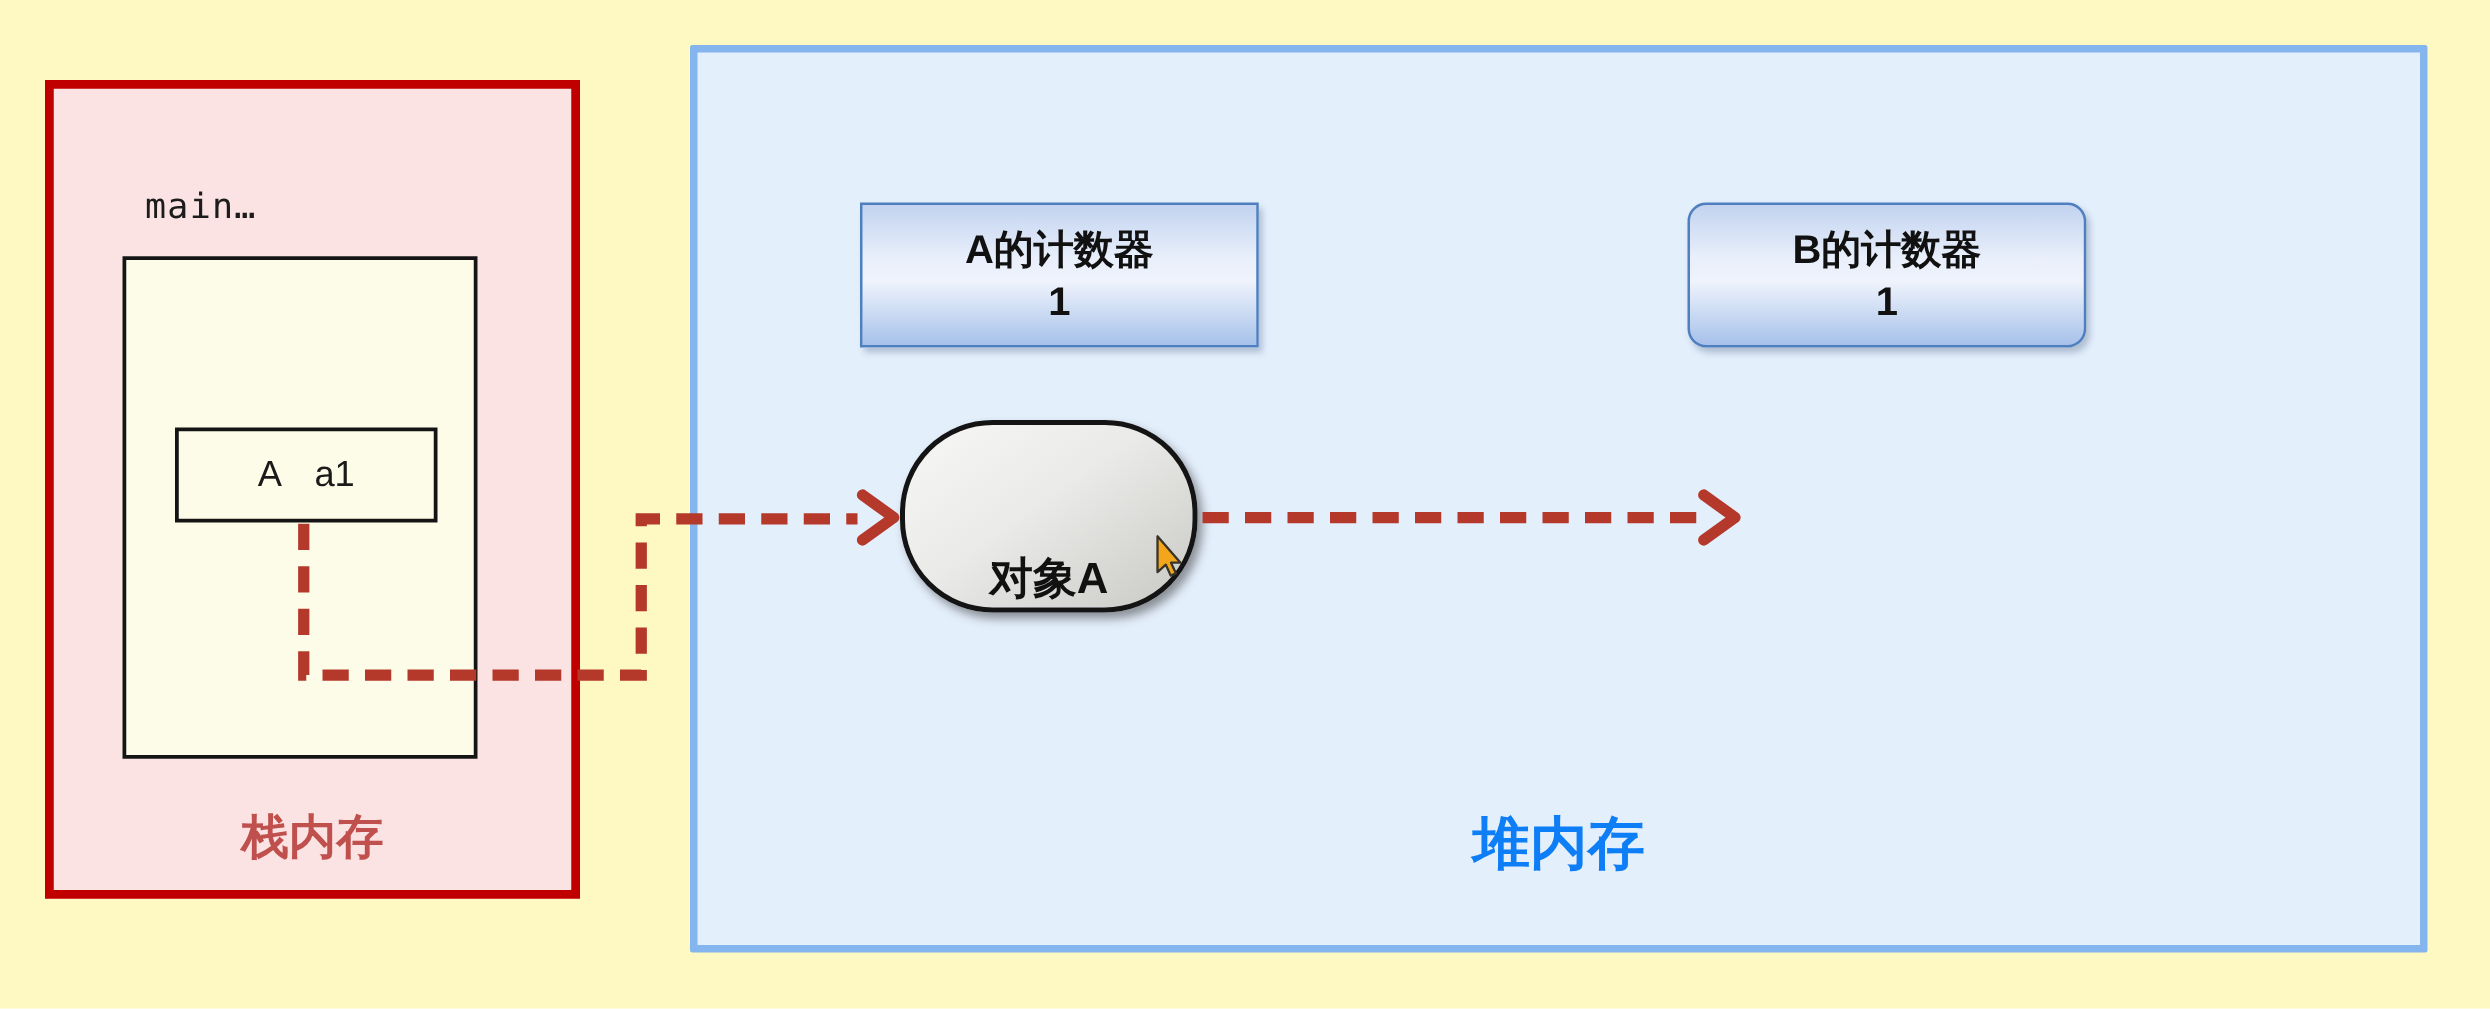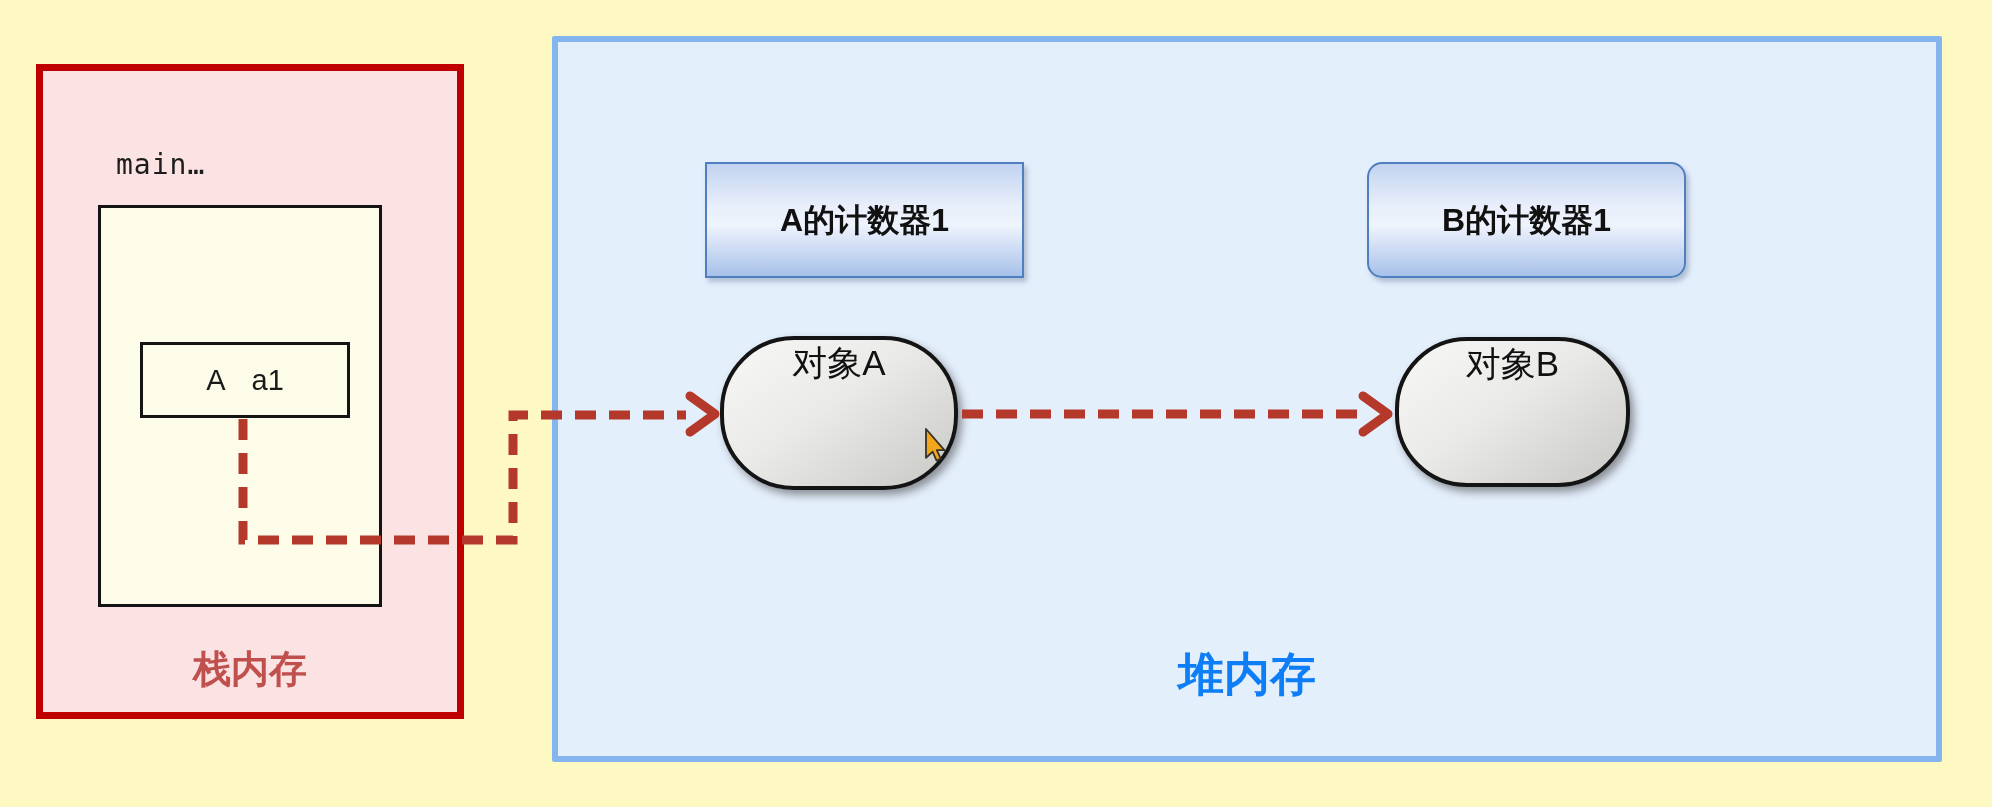--- a/index.html
+++ b/index.html
@@ -37,32 +37,32 @@
   
   #heap-region{
     left:552px;top:36px;width:1390px;height:726px;
     background:#e4effc;border:6px solid #85b5ee;border-radius:2px;
   }
   .counter-box{
     width:319px;height:116px;
     background:linear-gradient(180deg,#c2d3f0 0%,#e9effb 38%,#eef3fc 55%,#a7c1ea 100%);
     border:2px solid #4f7fbe;
     box-shadow:3px 4px 5px rgba(110,130,160,0.45);
-    display:flex;align-items:center;justify-content:center;
-    font-size:32px;font-weight:700;color:#111;line-height:1.32;margin-left:17px;
+    display:flex;flex-direction:column;align-items:center;justify-content:center;
+    font-size:32px;font-weight:700;color:#111;line-height:1.32;
   }
   #counter-a{left:688px;top:162px;}
   #counter-b{left:1350px;top:162px;border-radius:15px;}
 
   .object-node{
     background:linear-gradient(145deg,#f7f7f5 0%,#eaeae8 45%,#c8c8c5 100%);
     border:4px solid #141414;
     box-shadow:4px 5px 8px rgba(50,50,50,0.5);
-    display:flex;align-items:flex-start;justify-content:center;
-    font-size:35px;font-weight:400;color:#111;
+    display:flex;align-items:flex-end;justify-content:center;
+    font-size:35px;font-weight:700;color:#111;
   }
   #object-a{left:720px;top:336px;width:238px;height:154px;border-radius:74px;}
   #object-b{left:1395px;top:337px;width:235px;height:150px;border-radius:72px;}
 
   #heap-label{
     left:552px;top:644px;width:1390px;text-align:center;
     font-size:46px;font-weight:700;color:#0d7ef5;
   }
 
   #arrow-layer{left:0;top:0;width:1992px;height:807px;pointer-events:none;z-index:30;}
@@ -89,23 +89,20 @@
     <div>1</div>
   </div>
   <div class="abs counter-box" id="counter-b">
     <div>B的计数器</div>
     <div>1</div>
   </div>
 
   <div class="abs object-node" id="object-a">
     <span>对象A</span>
   </div>
-  <div class="abs object-node" id="object-b">
-    <span>对象B</span>
-  </div>
 
   <div class="abs" id="heap-label">堆内存</div>
 
   <svg class="abs" id="arrow-layer" viewBox="0 0 1992 807" xmlns="http://www.w3.org/2000/svg">
     <path d="M243 419 L243 540 L513 540 L513 415 L686 415" fill="none" stroke-width="9" stroke-dasharray="21 13" stroke="#b5392a"></path>
     <polyline points="690,396 715,414 690,432" fill="none" stroke-width="9" stroke-linecap="round" stroke-linejoin="round" stroke="#b5392a"></polyline>
     <path d="M962 414 L1358 414" fill="none" stroke-width="9" stroke-dasharray="21 13" stroke="#b5392a"></path>
     <polyline points="1363,396 1388,414 1363,432" fill="none" stroke-width="9" stroke-linecap="round" stroke-linejoin="round" stroke="#b5392a"></polyline>
   </svg>
 

